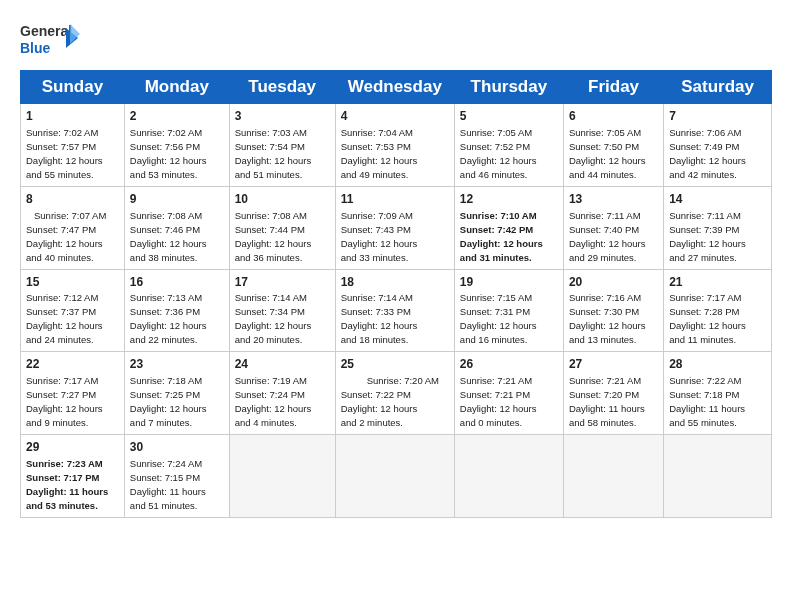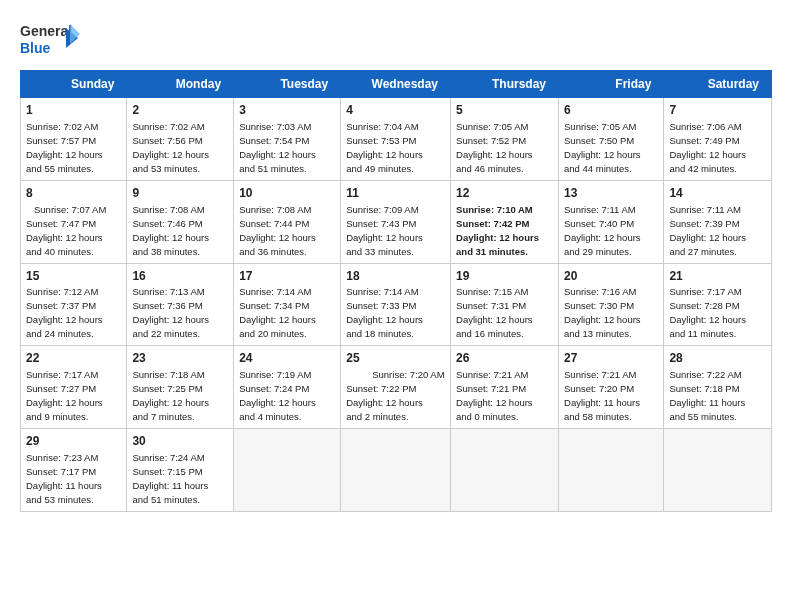--- a/index.html
+++ b/index.html
@@ -39,24 +39,24 @@
       color: #444;
     }
     .calendar {
       width: 100%;
       border-collapse: collapse;
       font-size: 10px;
     }
     .calendar thead tr th {
       background-color: #1565c0;
       color: #fff;
-      font-size: 12px;
+      font-size: 17px;
       font-weight: bold;
       padding: 6px 12px;
-      text-align: right;
+      text-align: center;
       border: 1px solid #1565c0;
     }
     .calendar tbody tr td {
       vertical-align: top;
       border: 1px solid #ccc;
       padding: 4px 5px;
       width: 113px;
       min-height: 72px;
       background: #fff;
       color: #222;
@@ -226,21 +226,21 @@
           <td><span class="day-num">27</span><span class="day-info" style="white-space: pre-line;">Sunrise: 7:21 AM
 Sunset: 7:20 PM
 Daylight: 11 hours
 and 58 minutes.</span></td>
           <td><span class="day-num">28</span><span class="day-info" style="white-space: pre-line;">Sunrise: 7:22 AM
 Sunset: 7:18 PM
 Daylight: 11 hours
 and 55 minutes.</span></td>
         </tr>
         <tr>
-          <td><span class="day-num">29</span><span class="day-info" style="white-space: pre-line;">Sunrise: 7:23 AM
+          <td><span class="day-num">29</span><span class="day-info" style="white-space: pre-line; font-weight: bold;">Sunrise: 7:23 AM
 Sunset: 7:17 PM
 Daylight: 11 hours
 and 53 minutes.</span></td>
           <td><span class="day-num">30</span><span class="day-info" style="white-space: pre-line;">Sunrise: 7:24 AM
 Sunset: 7:15 PM
 Daylight: 11 hours
 and 51 minutes.</span></td>
           <td class="empty"></td>
           <td class="empty"></td>
           <td class="empty"></td>

